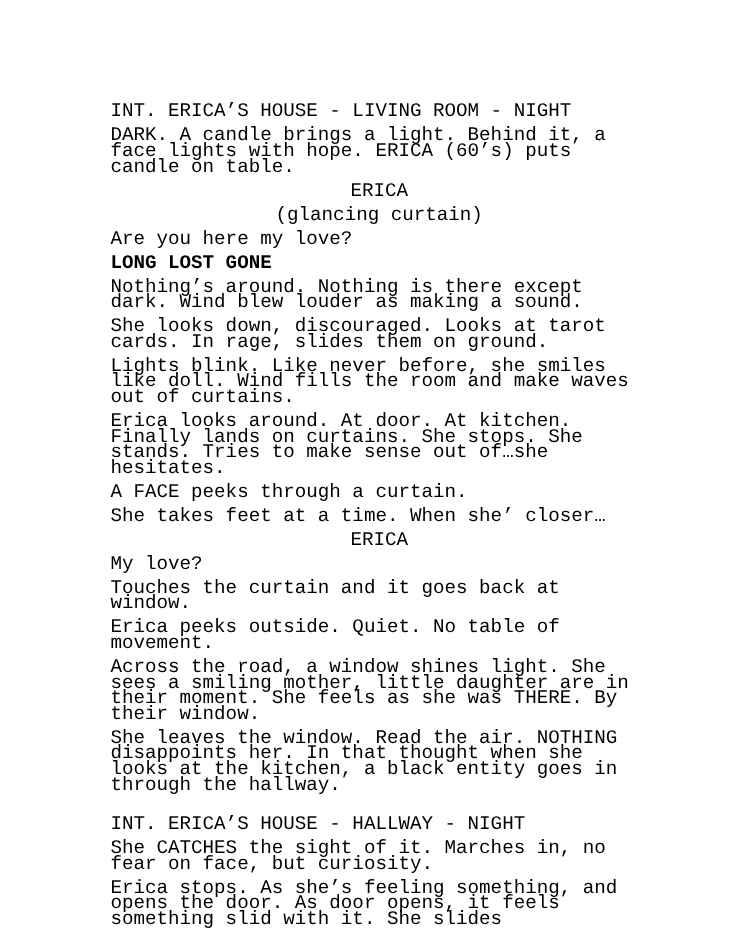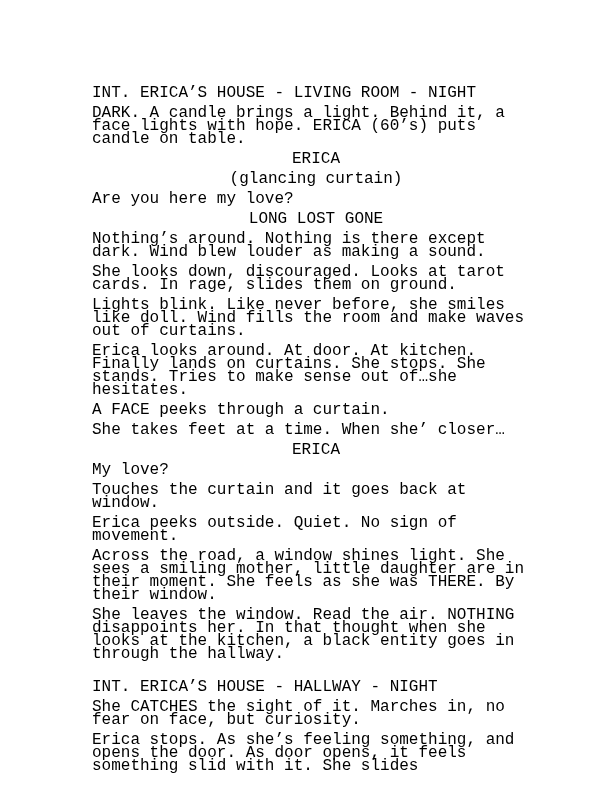--- a/index.html
+++ b/index.html
@@ -28,21 +28,21 @@
   .content > div {
     margin: 0 0 7px 0;
     white-space: normal;
     word-spacing: normal;
   }
   .el-scene_heading { text-align: left; }
   .el-action { text-align: left; }
   .el-character { text-align: center; }
   .el-parenthetical { text-align: center; }
   .el-dialogue { text-align: left; }
-  .el-title { text-align: center; font-weight: normal; }
+  .el-title { font-weight: bold; }
   
   .content > div.el-scene_heading:not(:first-child) { margin-top: 20px; }
   .content > div.el-title { letter-spacing: 0; }
 </style>
 </head>
 <body>
 
 <div class="page">
   <div class="content">
       <div class="el-scene_heading">INT. ERICA’S HOUSE - LIVING ROOM - NIGHT</div>
@@ -53,20 +53,20 @@
       <div class="el-title">LONG LOST GONE</div>
       <div class="el-action">Nothing’s around. Nothing is there except dark. Wind blew louder as making a sound.</div>
       <div class="el-action">She looks down, discouraged. Looks at tarot cards. In rage, slides them on ground.</div>
       <div class="el-action">Lights blink. Like never before, she smiles like doll. Wind fills the room and make waves out of curtains.</div>
       <div class="el-action">Erica looks around. At door. At kitchen. Finally lands on curtains. She stops. She stands. Tries to make sense out of…she hesitates.</div>
       <div class="el-action">A FACE peeks through a curtain.</div>
       <div class="el-action">She takes feet at a time. When she’ closer…</div>
       <div class="el-character">ERICA</div>
       <div class="el-dialogue">My love?</div>
       <div class="el-action">Touches the curtain and it goes back at window.</div>
-      <div class="el-action">Erica peeks outside. Quiet. No sign of movement.</div>
+      <div class="el-action">Erica peeks outside. Quiet. No table of movement.</div>
       <div class="el-action">Across the road, a window shines light. She sees a smiling mother, little daughter are in their moment. She feels as she was THERE. By their window.</div>
       <div class="el-action">She leaves the window. Read the air. NOTHING disappoints her. In that thought when she looks at the kitchen, a black entity goes in through the hallway.</div>
       <div class="el-scene_heading">INT. ERICA’S HOUSE - HALLWAY - NIGHT</div>
       <div class="el-action">She CATCHES the sight of it. Marches in, no fear on face, but curiosity.</div>
       <div class="el-action">Erica stops. As she’s feeling something, and opens the door. As door opens, it feels something slid with it. She slides</div>
     </div>
 </div>
 
 </body></html>

